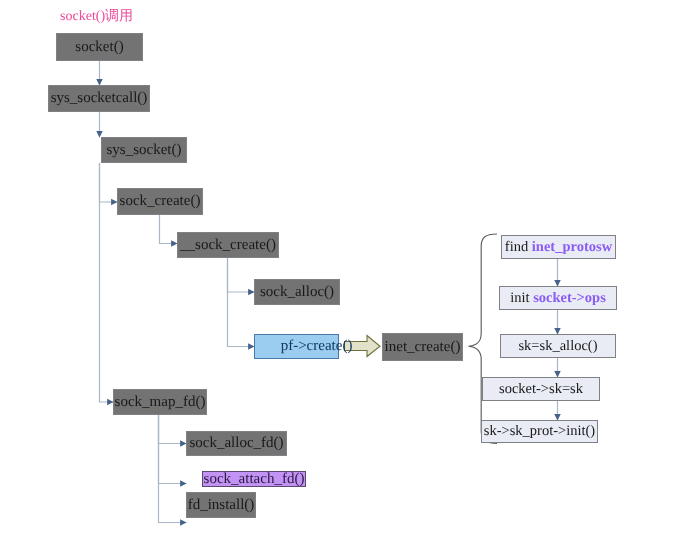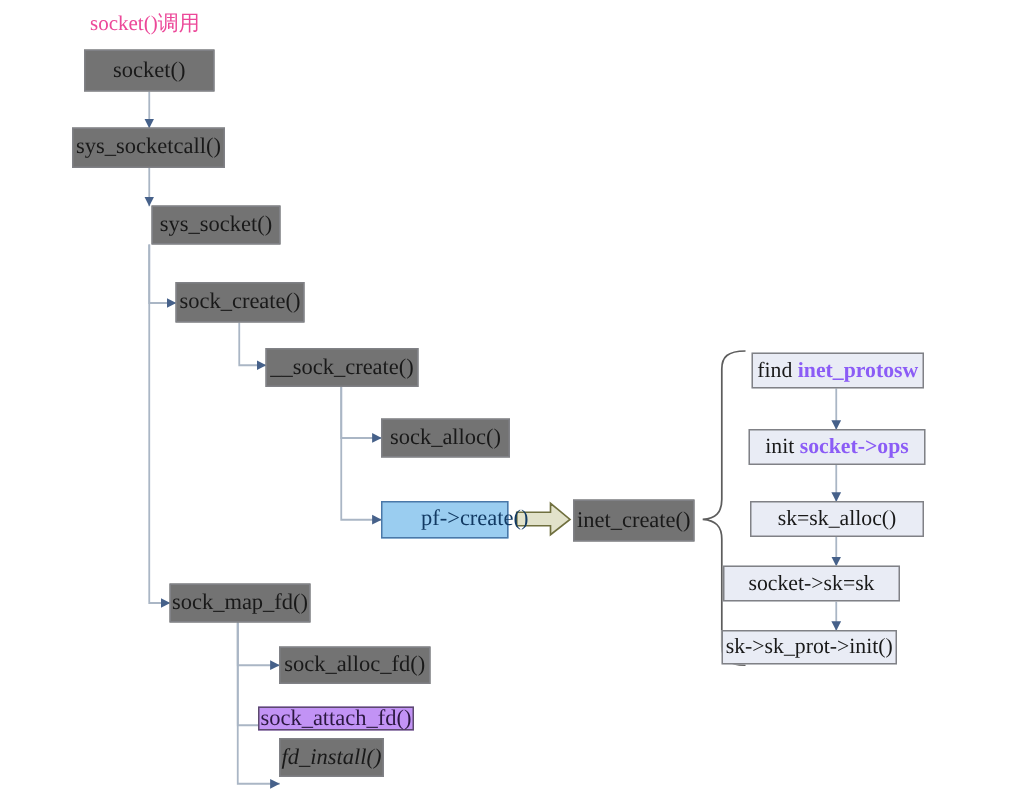--- a/index.html
+++ b/index.html
@@ -75,24 +75,24 @@
       </div>
       <div class="node" style="left: 382px; top: 333px; width: 81px; height: 28px;">
         <span>inet_create()</span>
       </div>
       <div class="node" style="left: 113px; top: 389px; width: 94px; height: 26px;">
         <span>sock_map_fd()</span>
       </div>
       <div class="node" style="left: 186px; top: 431px; width: 101px; height: 25px;">
         <span>sock_alloc_fd()</span>
       </div>
-      <div class="node purple" style="left: 172px; top: 471px; width: 104px; height: 16px;">
+      <div class="node purple" style="left: 202px; top: 471px; width: 104px; height: 16px;">
         <span>sock_attach_fd()</span>
       </div>
-      <div class="node" style="left: 186px; top: 492px; width: 70px; height: 26px; font-style: italic;">
+      <div class="node" style="left: 186px; top: 492px; width: 70px; height: 26px;">
         <span>fd_install()</span>
       </div>
       <div class="rnode" style="left: 501px; top: 235px; width: 115px; height: 24px;">
         <span>find</span>
         <b>inet_protosw</b>
       </div>
       <div class="rnode" style="left: 499px; top: 286px; width: 118px; height: 24px;">
         <span>init</span>
         <b>socket-&gt;ops</b>
       </div>

